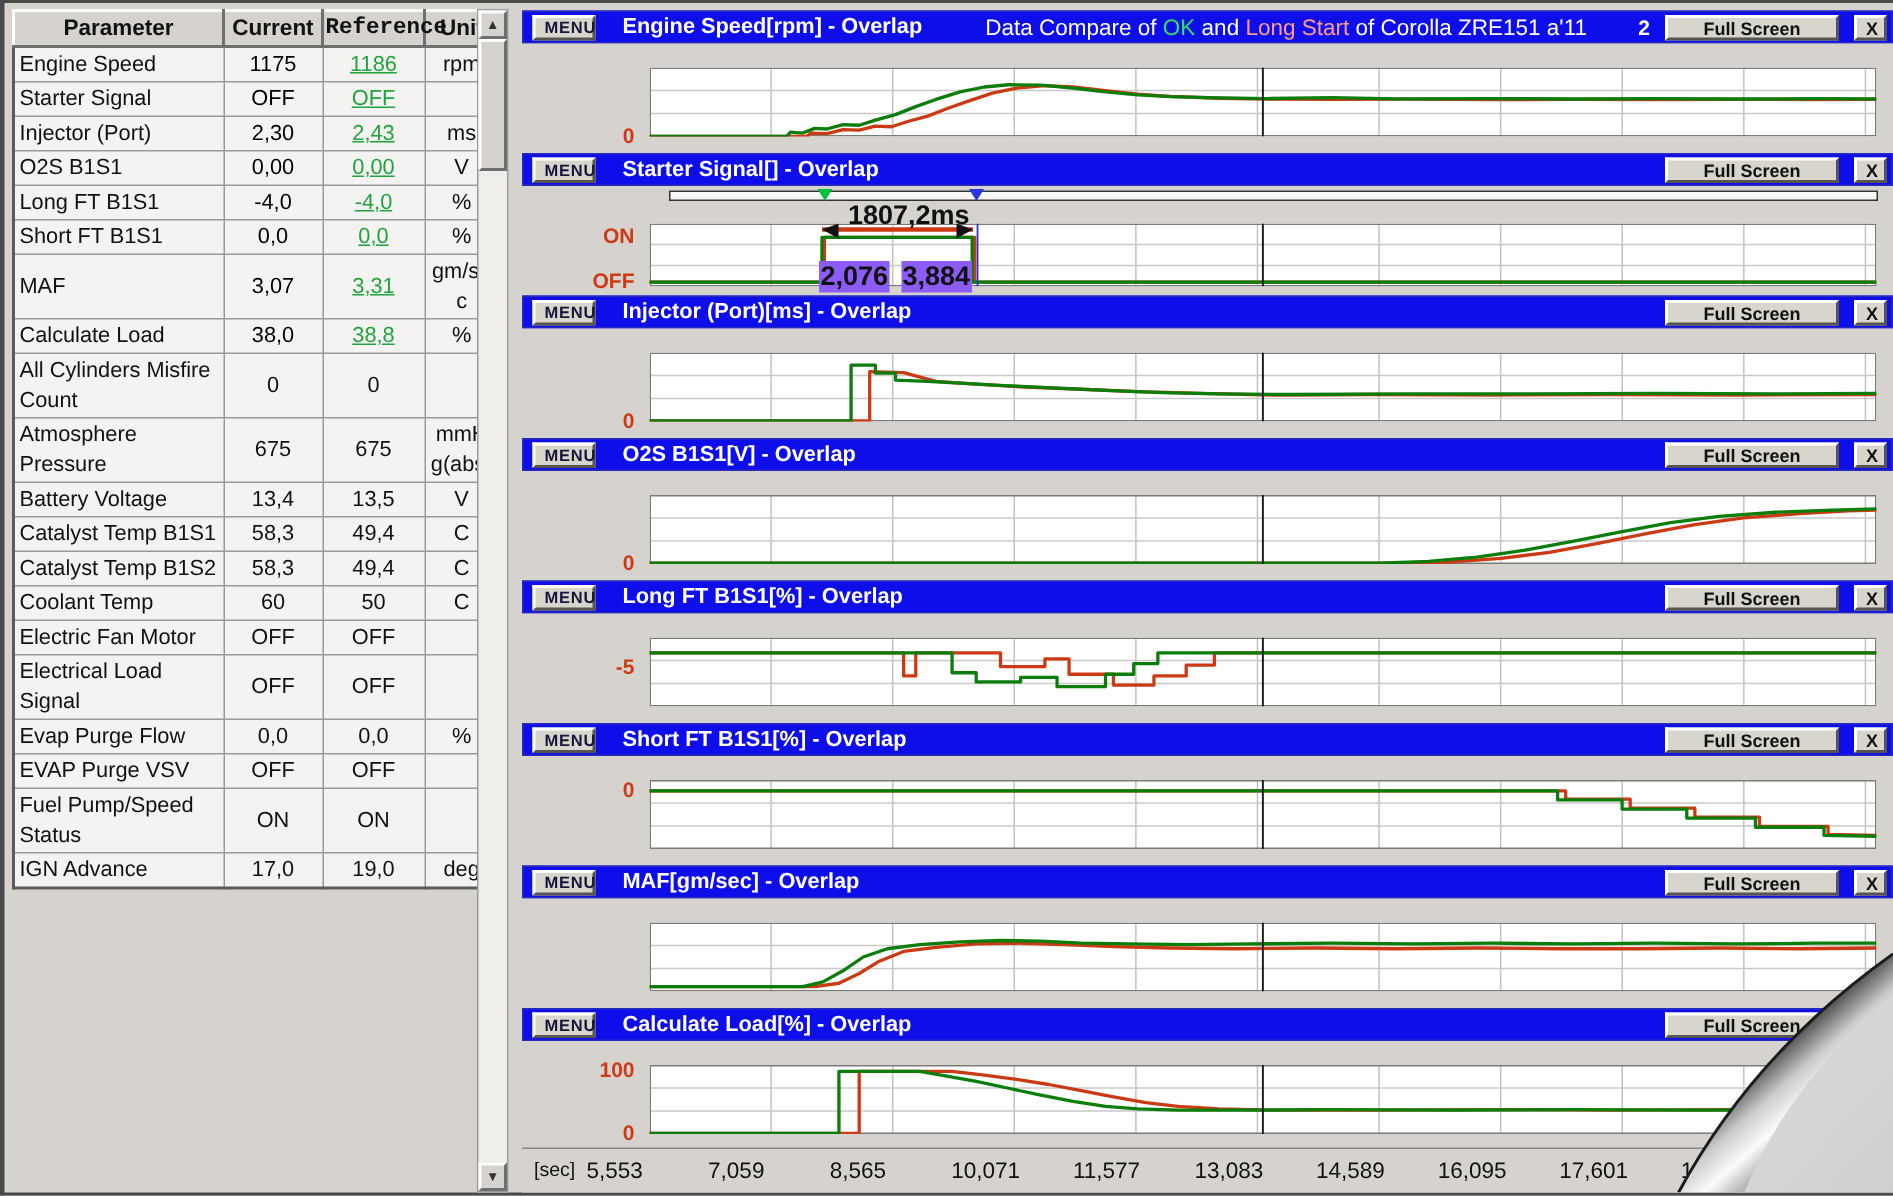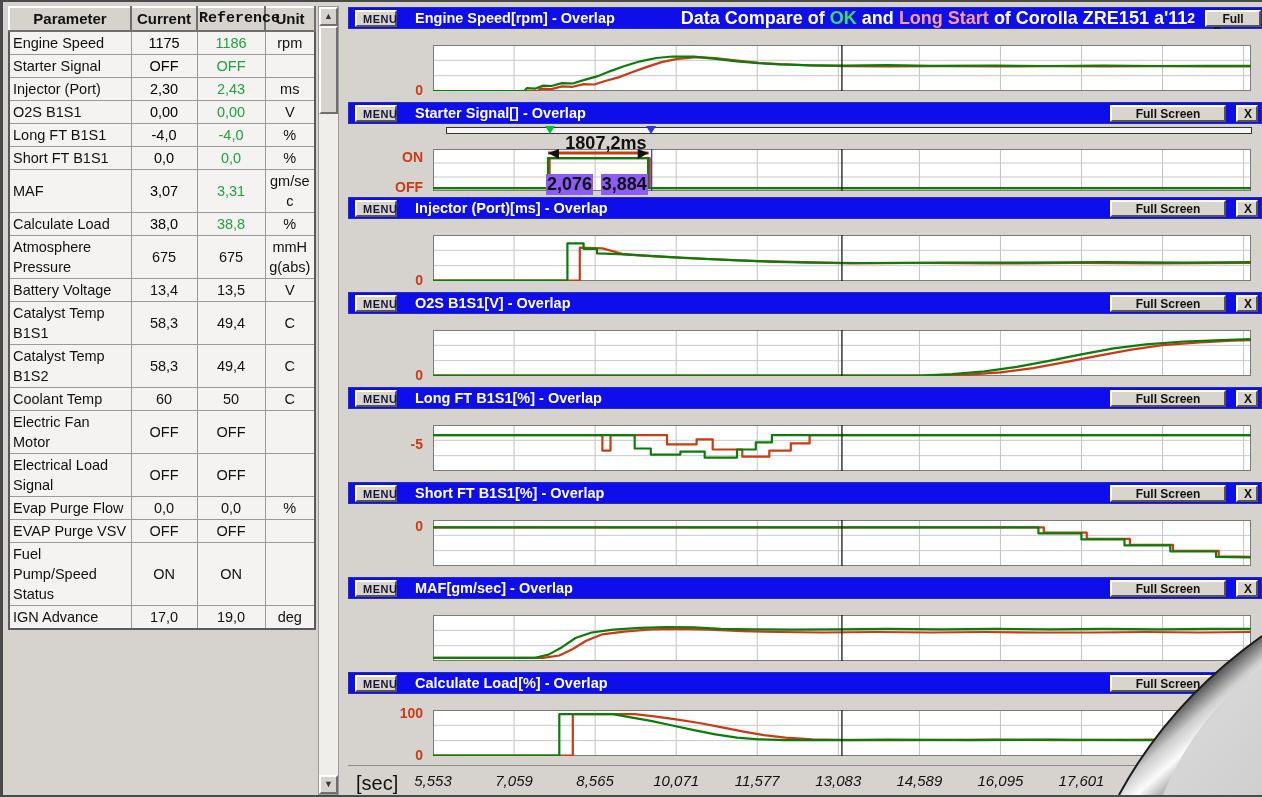--- a/index.html
+++ b/index.html
@@ -11,74 +11,74 @@
   table.params{border-collapse:collapse;width:308px;table-layout:fixed;background:#f4f3f1;
                border:2px solid #5a5a5a;margin-left:2px;margin-top:2px;}
   table.params th{background:#d6d3ce;border:1px solid #808080;border-top:2px solid #fff;border-left:2px solid #fff;
                   border-right:2px solid #6f6f6f;border-bottom:2px solid #6f6f6f;
                   font-size:15px;font-weight:bold;color:#111;padding:2px 1px;line-height:18px;}
   table.params td{border:1px solid #9a9a9a;font-size:14.5px;padding:1px 3px;line-height:20px;color:#111;
                   overflow:hidden;}
   td.c-param{text-align:left;}
   td.c-cur,td.c-ref,td.c-unit{text-align:center;overflow-wrap:anywhere;}
   tr.colored td.c-cur{color:#000000;}
-  tr.colored td.c-ref{color:#1ea43c;}
+  tr.colored td.c-ref{color:#1ea43c;text-decoration:underline;}
   
   .vscroll{position:absolute;left:312px;top:2px;width:21px;height:789px;background:#efeeea;
            border:1px solid #9a9a9a;}
   .vs-btn{position:absolute;left:0;width:19px;height:19px;background:#d6d3ce;color:#333;
           border-top:2px solid #fff;border-left:2px solid #fff;border-right:2px solid #6f6f6f;border-bottom:2px solid #6f6f6f;
           font-size:9px;text-align:center;line-height:15px;}
   .vs-up{top:0;} .vs-down{bottom:0;}
   .vs-thumb{position:absolute;left:0;top:19px;width:19px;height:88px;background:#d6d3ce;
             border-top:2px solid #fff;border-left:2px solid #fff;border-right:2px solid #6f6f6f;border-bottom:2px solid #6f6f6f;}
   
   .right-panel{position:absolute;left:345px;top:0;width:917px;height:797px;}
   .panel{position:absolute;left:0;width:914px;height:95px;}
   .titlebar{position:absolute;left:0;top:0;width:100%;height:22px;background:#0e0eea;border:1px solid #2a2ab8;
             display:flex;align-items:center;}
   .menu-btn{margin-left:6px;width:42px;height:17px;background:#d8d5cd;color:#16163a;font-size:11px;font-weight:bold;
             border-top:2px solid #fff;border-left:2px solid #fff;border-right:2px solid #55544f;border-bottom:2px solid #55544f;
             text-align:center;line-height:13px;letter-spacing:.5px;}
   .chart-title{color:#fff;font-size:14.5px;font-weight:bold;margin-left:18px;white-space:nowrap;}
-  .banner{margin-left:66px;font-size:18px;font-weight:bold;color:#fff;white-space:nowrap;}
+  .banner{margin-left:42px;font-size:15px;font-weight:normal;color:#fff;white-space:nowrap;}
   .banner .ok{color:#33e05c;} .banner .ls{color:#ff9b8c;}
   .spacer{flex:1;}
   .corner-num{color:#fff;font-size:14px;font-weight:bold;margin-right:10px;}
   .fs-btn{width:116px;height:17px;background:#d8d5cd;color:#111;font-size:12px;font-weight:bold;
           border-top:2px solid #fff;border-left:2px solid #fff;border-right:2px solid #55544f;border-bottom:2px solid #55544f;
           text-align:center;line-height:13px;margin-right:10px;}
   .x-btn{width:22px;height:17px;background:#d8d5cd;color:#111;font-size:12px;font-weight:bold;
          border-top:2px solid #fff;border-left:2px solid #fff;border-right:2px solid #55544f;border-bottom:2px solid #55544f;
          text-align:center;line-height:13px;margin-right:3px;}
   .chart-body{position:absolute;left:0;top:22px;width:100%;height:73px;background:#d6d3ce;}
   .plot-svg{position:absolute;background:#fff;}
   .ylab{position:absolute;left:0;width:80px;text-align:right;padding-right:5px;font-size:14px;color:#cf3a16;font-weight:bold;}
   .ann{position:absolute;font-size:18px;color:#111;font-weight:bold;white-space:nowrap;}
   .ann.boxed{background:#8b5cf6;padding:0 1px;}
   
   .slider{position:absolute;height:7px;background:#f7f7f5;border:1px solid #333;}
   .tri{position:absolute;width:0;height:0;border-left:5px solid transparent;border-right:5px solid transparent;}
   
   .time-axis{position:absolute;left:0;top:763px;width:917px;height:32px;background:#d6d3ce;border-top:1px solid #8a8a8a;}
-  .time-axis .axis-unit{position:absolute;left:8px;top:6px;font-size:20px;color:#111;}
-  .tick{position:absolute;top:6px;width:84px;text-align:center;font-size:15px;color:#111;font-style:italic;}
+  .time-axis .axis-unit{position:absolute;left:8px;top:6px;font-size:13px;color:#111;}
+  .tick{position:absolute;top:6px;width:84px;font-size:15px;color:#111;}
   
   .curl-svg{position:absolute;right:0;bottom:0;z-index:50;}
 </style>
 </head>
 <body>
 
 <div class="window">
 
   <div class="left-panel">
     <table class="params">
       <thead>
           <tr>
-            <th style="width: 122px;">Parameter</th>
+            <th style="width: 140px;">Parameter</th>
             <th style="width: 66px;">Current</th>
             <th style="width: 68px; font-family: Liberation Mono, monospace;">Reference</th>
             <th style="width: 50px;">Unit</th>
           </tr>
         </thead>
       <tbody>
           <tr class="colored">
             <td class="c-param">Engine Speed</td>
             <td class="c-cur">1175</td>
             <td class="c-ref">1186</td>
@@ -118,20 +118,26 @@
             <td class="c-param">MAF</td>
             <td class="c-cur">3,07</td>
             <td class="c-ref">3,31</td>
             <td class="c-unit">gm/sec</td>
           </tr>
           <tr class="colored">
             <td class="c-param">Calculate Load</td>
             <td class="c-cur">38,0</td>
             <td class="c-ref">38,8</td>
             <td class="c-unit">%</td>
+          </tr>
+          <tr>
+            <td class="c-param">All Cylinders Misfire Count</td>
+            <td class="c-cur">0</td>
+            <td class="c-ref">0</td>
+            <td class="c-unit"></td>
           </tr>
           <tr>
             <td class="c-param">Atmosphere Pressure</td>
             <td class="c-cur">675</td>
             <td class="c-ref">675</td>
             <td class="c-unit">mmHg(abs)</td>
           </tr>
           <tr>
             <td class="c-param">Battery Voltage</td>
             <td class="c-cur">13,4</td>

